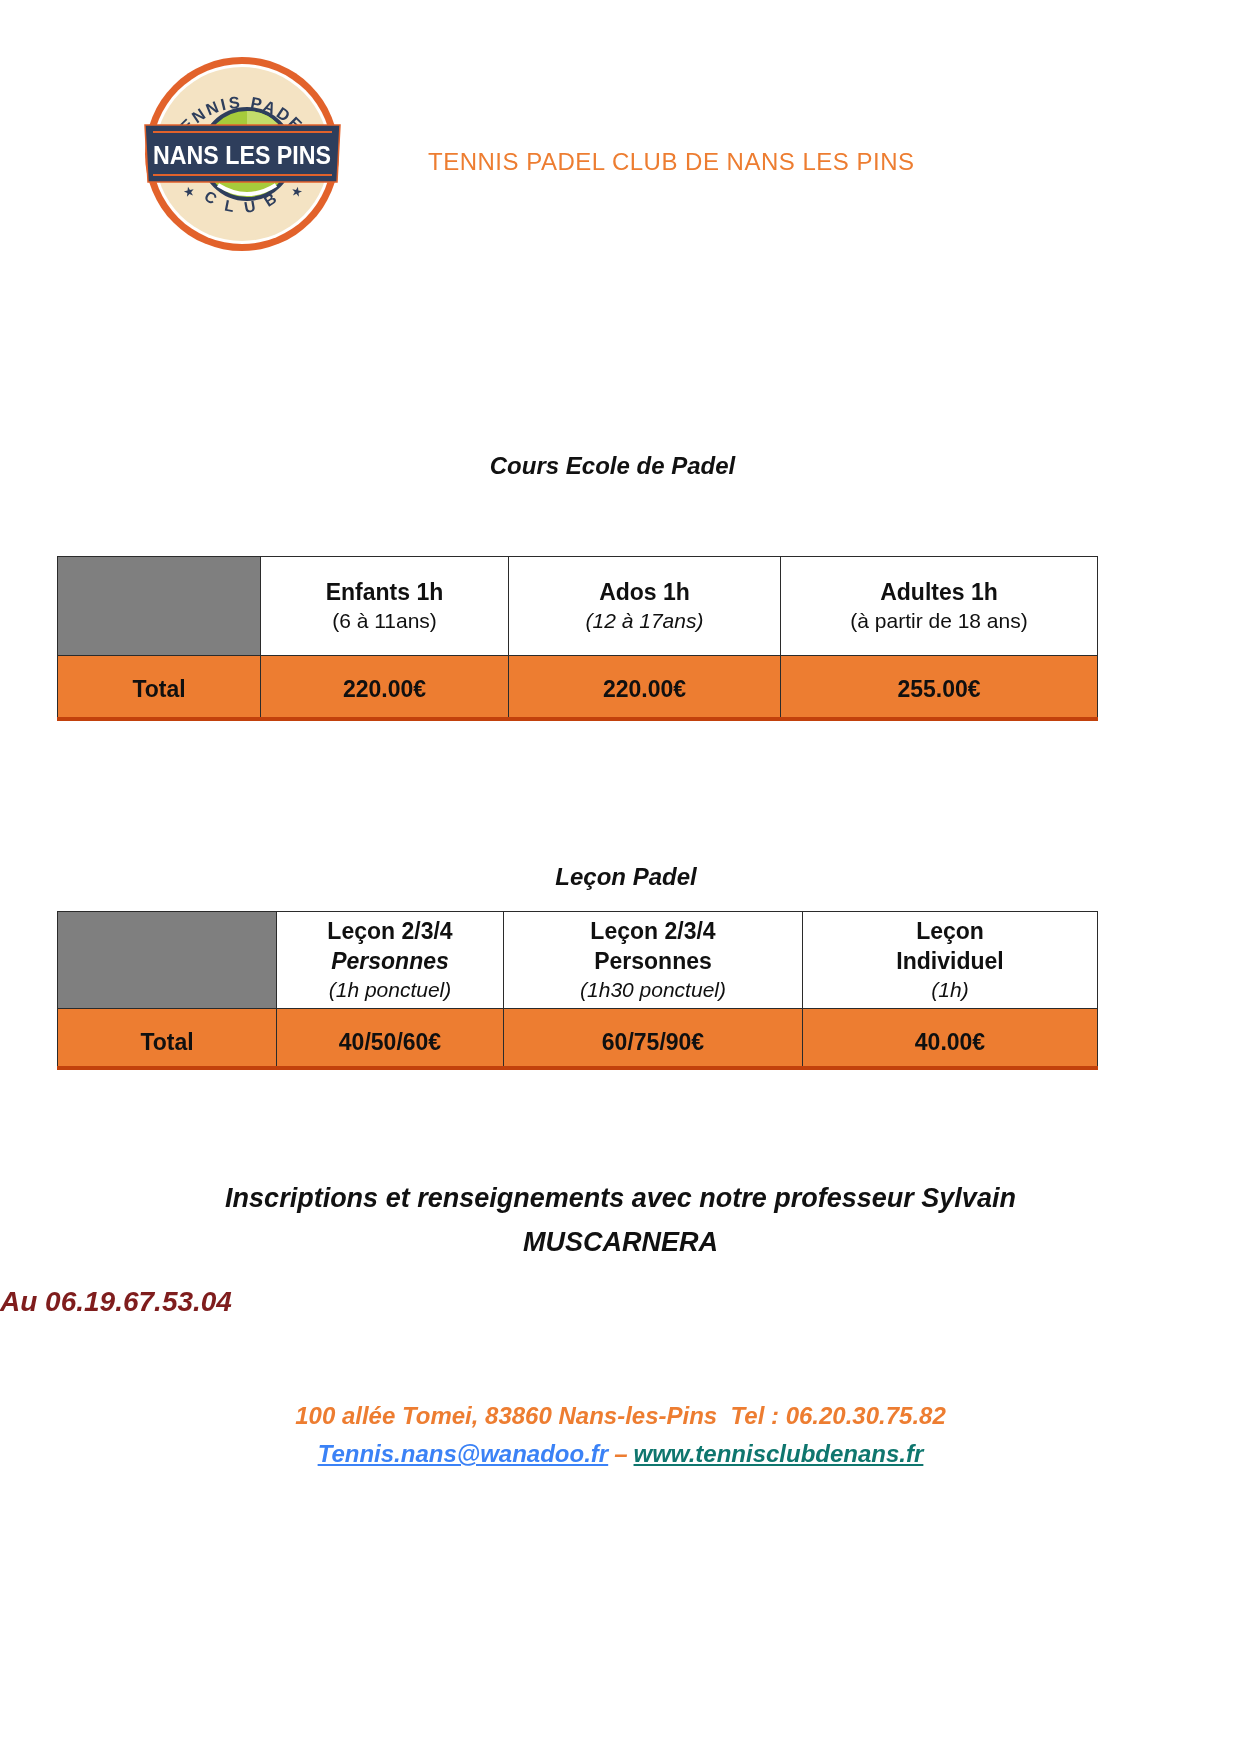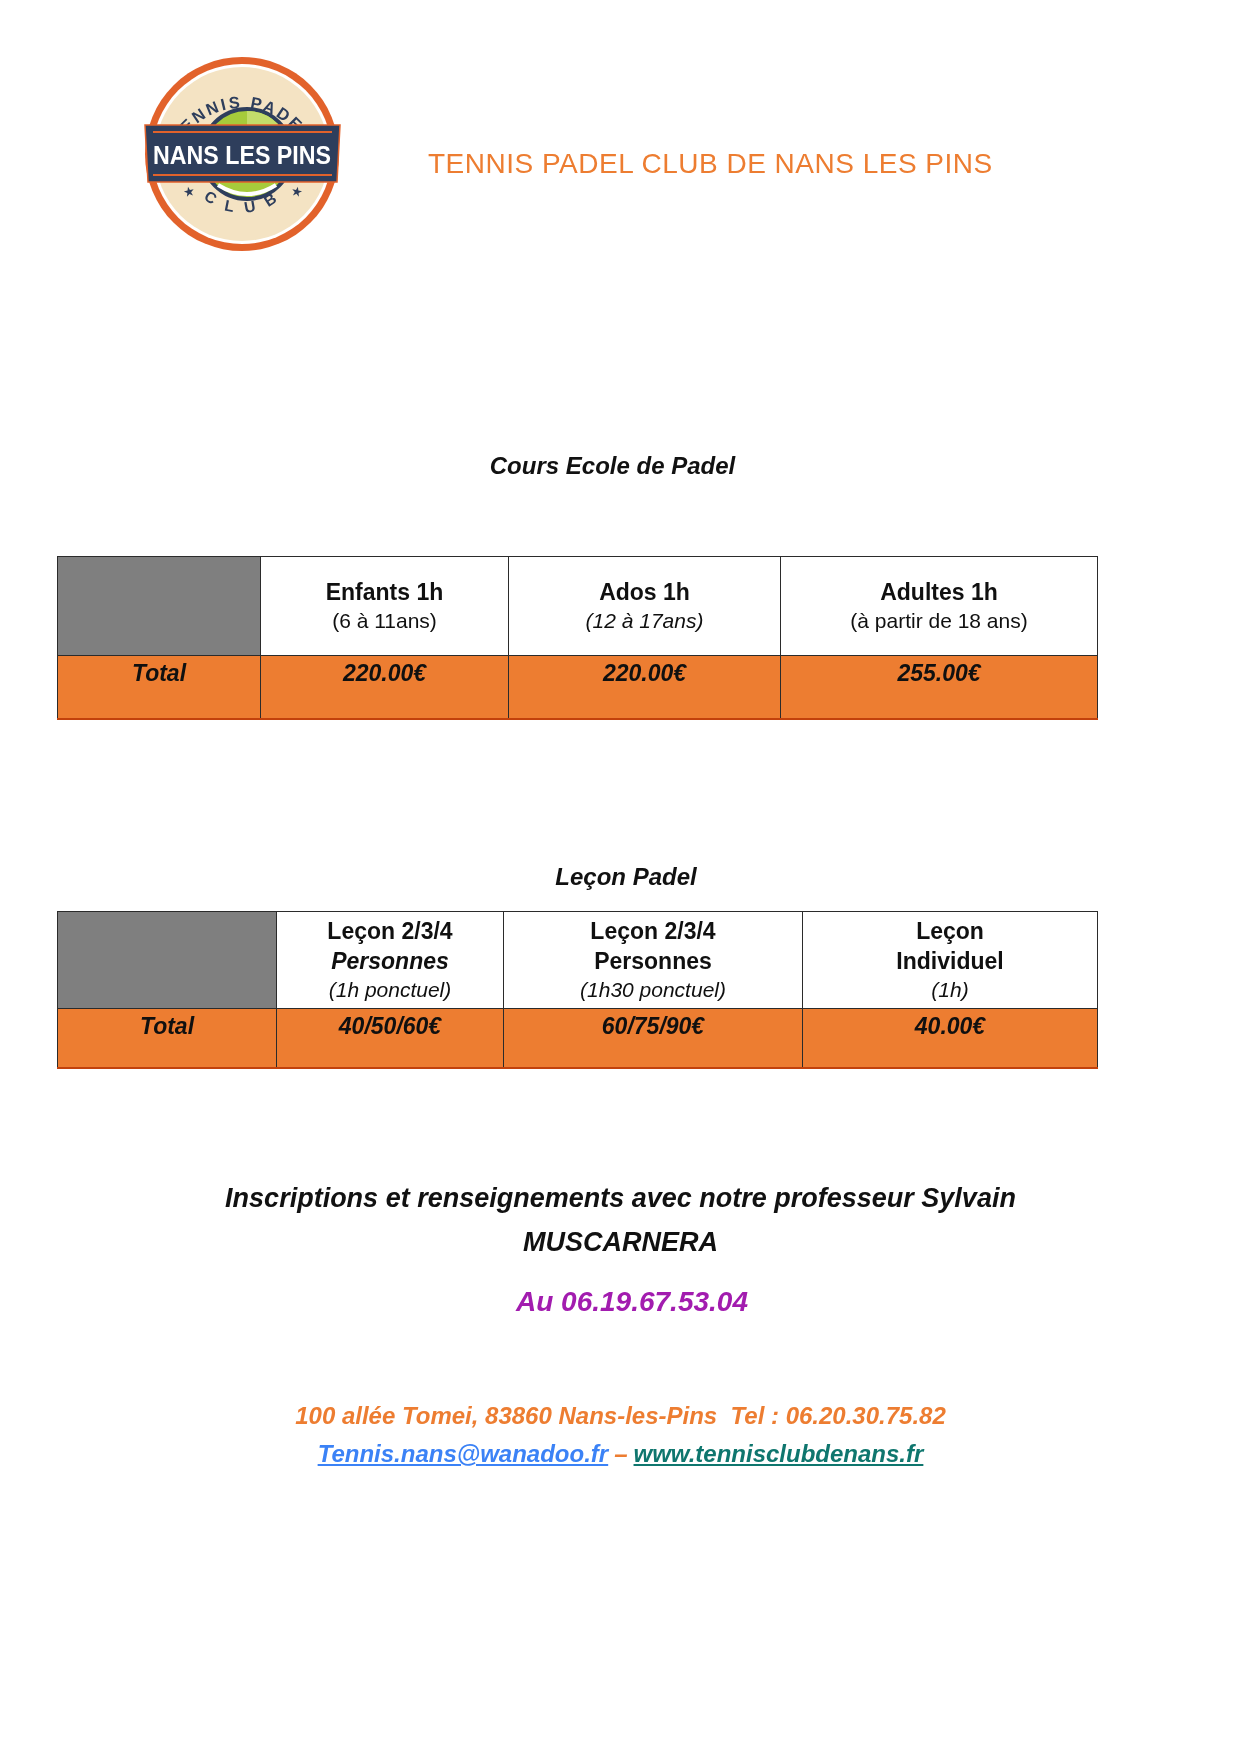--- a/index.html
+++ b/index.html
@@ -1,42 +1,42 @@
 <!DOCTYPE html>
 <html><head>
 <meta charset="utf-8">
 <style>
   html,body{margin:0;padding:0;background:#ffffff;}
   body{font-family:"Liberation Sans","DejaVu Sans",sans-serif;}
   .page{position:relative;width:1241px;height:1755px;background:#ffffff;overflow:hidden;}
 
   
-  .club-title{position:absolute;left:428px;top:148px;font-size:28px;color:#ED7D31;letter-spacing:.5px;}
+  .club-title{position:absolute;left:428px;top:148px;font-size:24px;color:#ED7D31;letter-spacing:.5px;}
   .tarifs-title{position:absolute;left:437px;top:240px;font-size:39px;color:#ED7D31;}
 
   
   .sec-heading{position:absolute;left:0;right:16px;text-align:center;font-size:24px;font-weight:bold;font-style:italic;color:#111;}
   .sec1-heading{top:452px;}
   .sec2-heading{top:863px;padding-left:27px;}
 
   
   table.price{position:absolute;border-collapse:collapse;table-layout:fixed;}
   table.price td{border:1px solid #2b2b2b;text-align:center;vertical-align:middle;padding:0;}
   td.graycell{background:#7F7F7F;}
-  tr.totalrow td{background:#ED7D31;vertical-align:top;padding-top:4px;font-weight:bold;font-style:italic;font-size:23px;color:#101010;border-bottom:2px solid #c2410c;}
+  tr.totalrow td{background:#ED7D31;vertical-align:top;padding-top:20px;font-weight:bold;font-size:23px;color:#101010;border-bottom:4px solid #c2410c;}
   .t1{left:57px;top:556px;}
   .t2{left:57px;top:911px;}
   .hd1{font-weight:bold;font-size:23px;line-height:30px;color:#101010;}
   .hd2{font-size:21px;line-height:28px;color:#101010;}
   .it{font-style:italic;}
 
   
   .contact-1{position:absolute;left:0;right:0;top:1183px;text-align:center;font-size:27px;font-weight:bold;font-style:italic;color:#111;}
   .contact-2{position:absolute;left:0;right:0;top:1227px;text-align:center;font-size:27px;font-weight:bold;font-style:italic;color:#111;}
-  .contact-phone{position:absolute;left:0;right:0;top:1286px;text-align:center;font-size:28px;font-weight:bold;font-style:italic;color:#a21caf;margin-left:23px;}
+  .contact-phone{position:absolute;left:0;right:0;top:1286px;text-align:left;font-size:28px;font-weight:bold;font-style:italic;color:#7f1d1d;}
 
   
   .footer-address{position:absolute;left:0;right:0;top:1402px;text-align:center;font-size:24px;font-weight:bold;font-style:italic;color:#ED7D31;white-space:pre;}
   .footer-links{position:absolute;left:0;right:0;top:1440px;text-align:center;font-size:24px;font-weight:bold;font-style:italic;}
   .footer-links .email{color:#3b82f6;text-decoration:underline;cursor:pointer;}
   .footer-links .dash{color:#ED7D31;text-decoration:none;padding:0 6px;}
   .footer-links .site{color:#0f766e;text-decoration:underline;cursor:pointer;}
 
   .logo-wrap{position:absolute;left:140px;top:55px;width:206px;height:206px;}
 </style>

